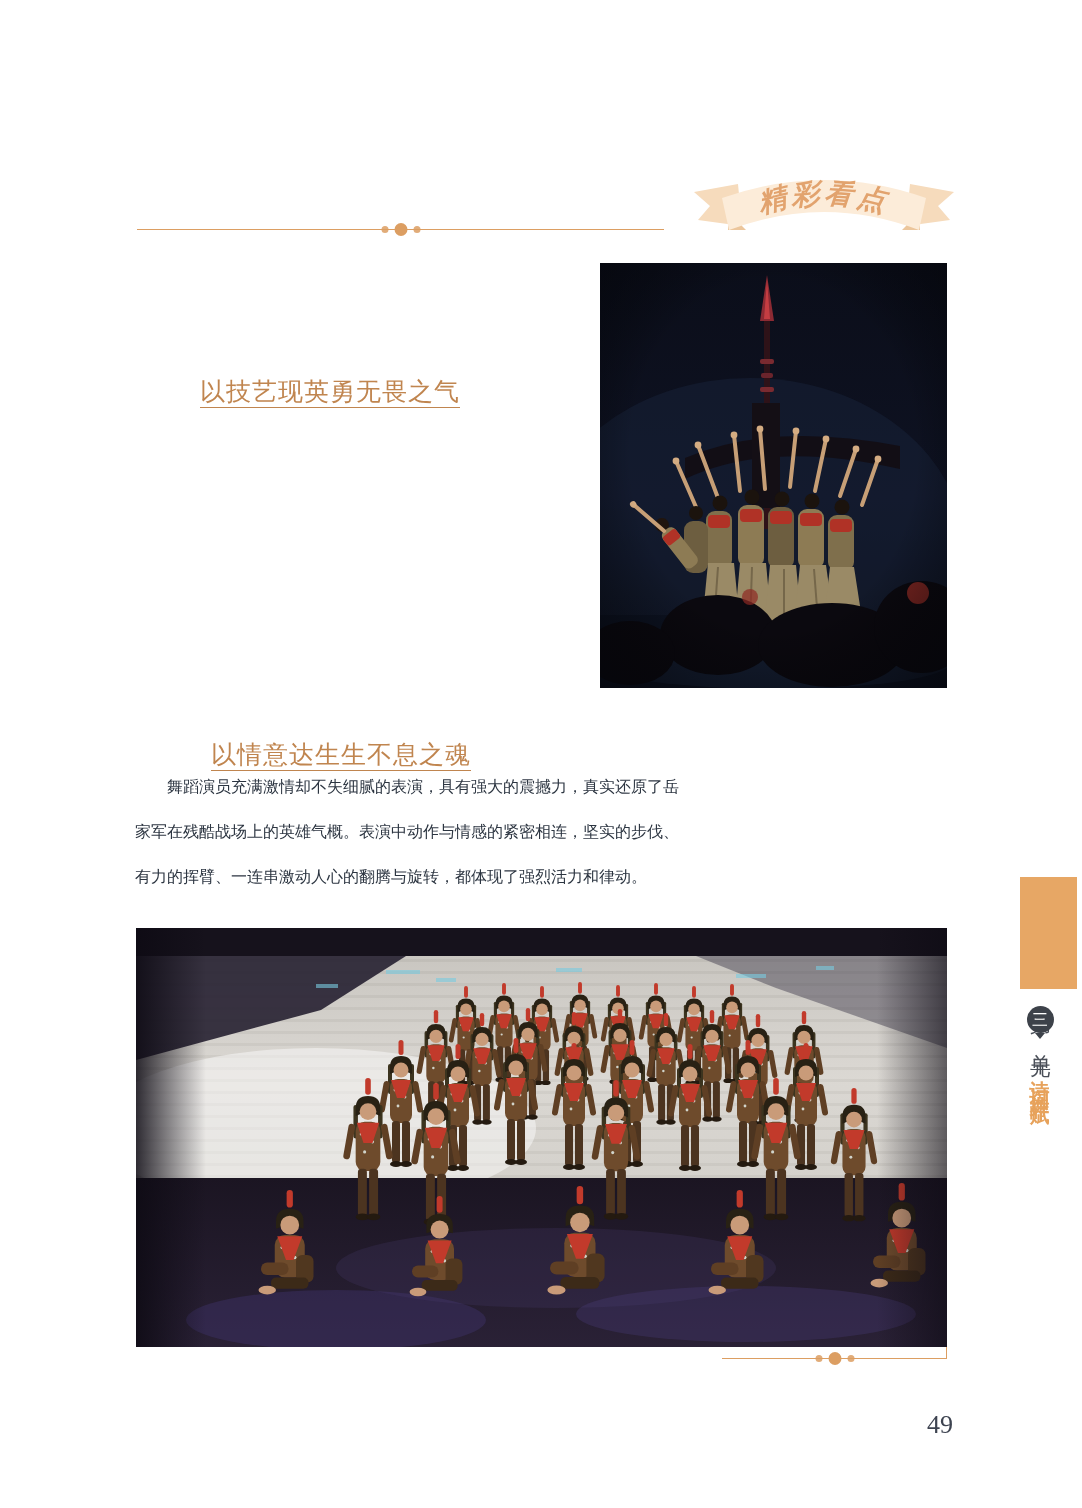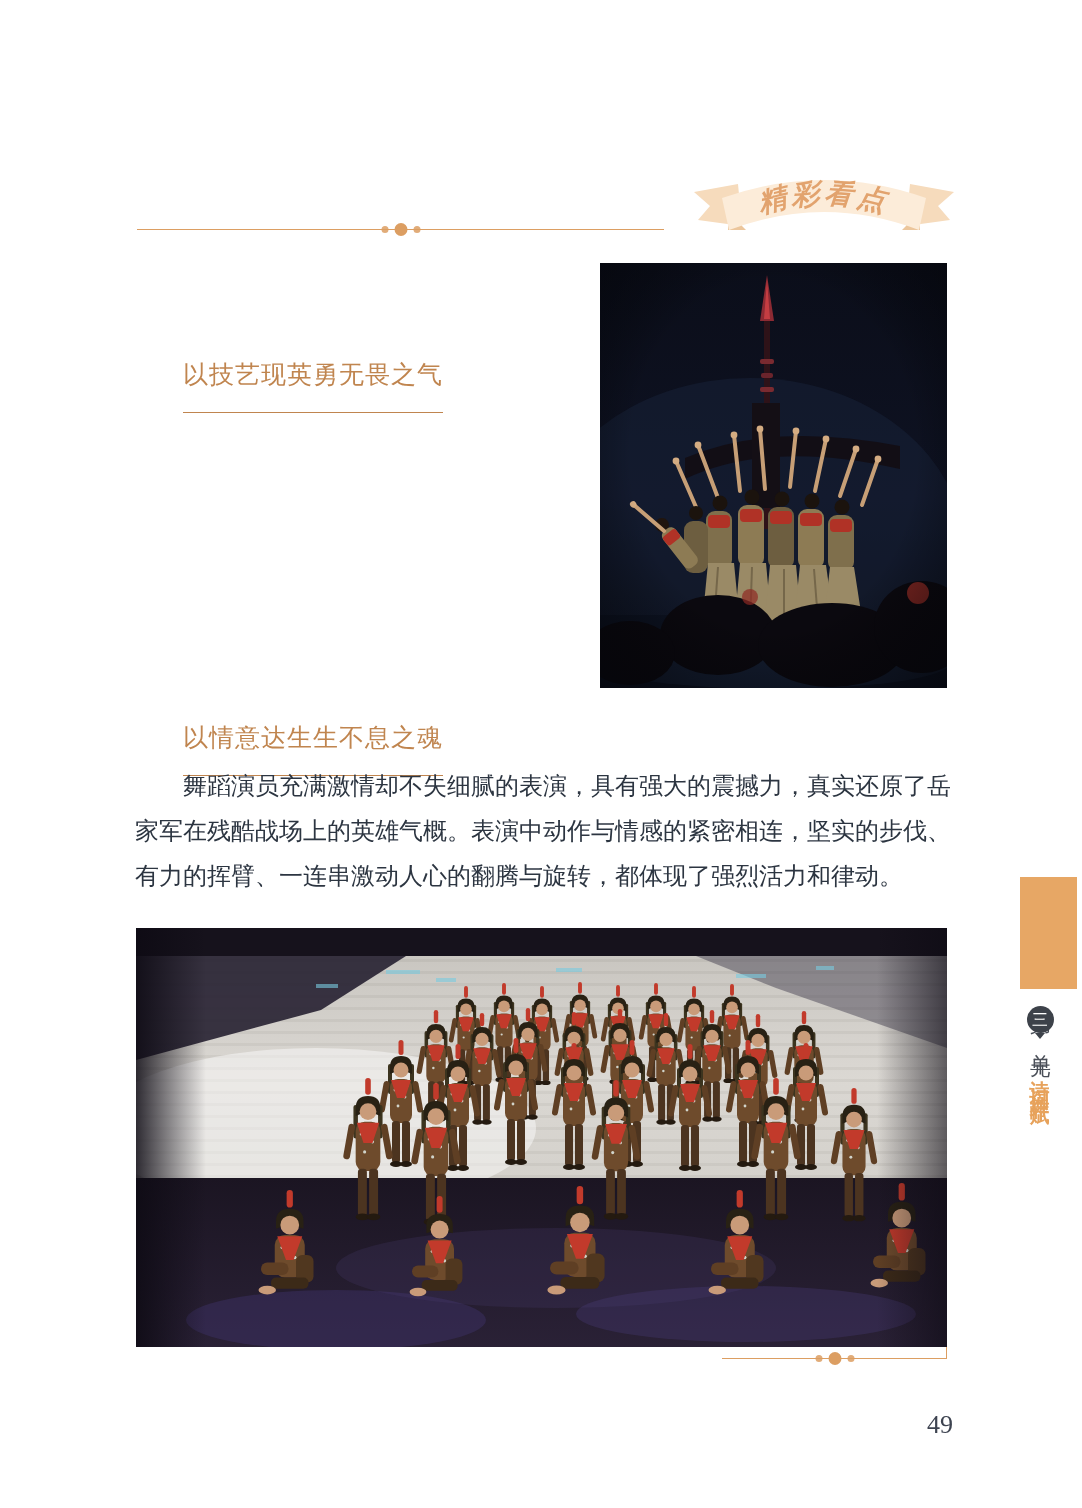--- a/index.html
+++ b/index.html
@@ -28,36 +28,36 @@
     display:flex;align-items:center;gap:6px;
   }
   .dot{border-radius:50%;background:var(--rule-orange,#dc9e62);}
   .dot.s{width:7px;height:7px;opacity:.85;}
   .dot.b{width:13px;height:13px;}
   
   .ribbon{position:absolute;left:688px;top:158px;width:272px;height:84px;}
   
   .sec-heading{
     position:absolute;
-    margin:0;font-weight:normal;
+    margin:17px;font-weight:normal;
     font-size:25px;letter-spacing:1px;
     color:var(--accent-orange,#c0854f);
     border-bottom:1px solid var(--accent-orange,#c0854f);
-    padding-bottom:22px;display:inline-block;line-height:1.2;
+    padding-bottom:0;display:inline-block;line-height:1.2;
   }
   #heading-1{left:183px;top:360px;}
-  #heading-2{left:183px;top:723px;}
+  #heading-2{left:194px;top:723px;}
   .sec-body{
     position:absolute;margin:0;
     color:var(--body-text,#2c3541);
     white-space:pre-line;
     text-indent:2em;
   }
   #body-1{left:135px;top:400px;width:470px;font-size:24px;line-height:47px;letter-spacing:2px;}
-  #body-2{left:135px;top:764px;width:840px;font-size:24px;line-height:45px;letter-spacing:0;}
+  #body-2{left:135px;top:764px;width:840px;font-size:16px;line-height:45px;letter-spacing:0;}
   
   .photo{position:absolute;display:block;}
   #photo-1{left:600px;top:263px;width:347px;height:425px;}
   #photo-2{left:136px;top:928px;width:811px;height:419px;}
   
   .sidebar-tab{
     position:absolute;left:1020px;top:877px;width:57px;height:112px;
     background:var(--sidebar-tab,#e7a765);
   }
   .unit-block{

